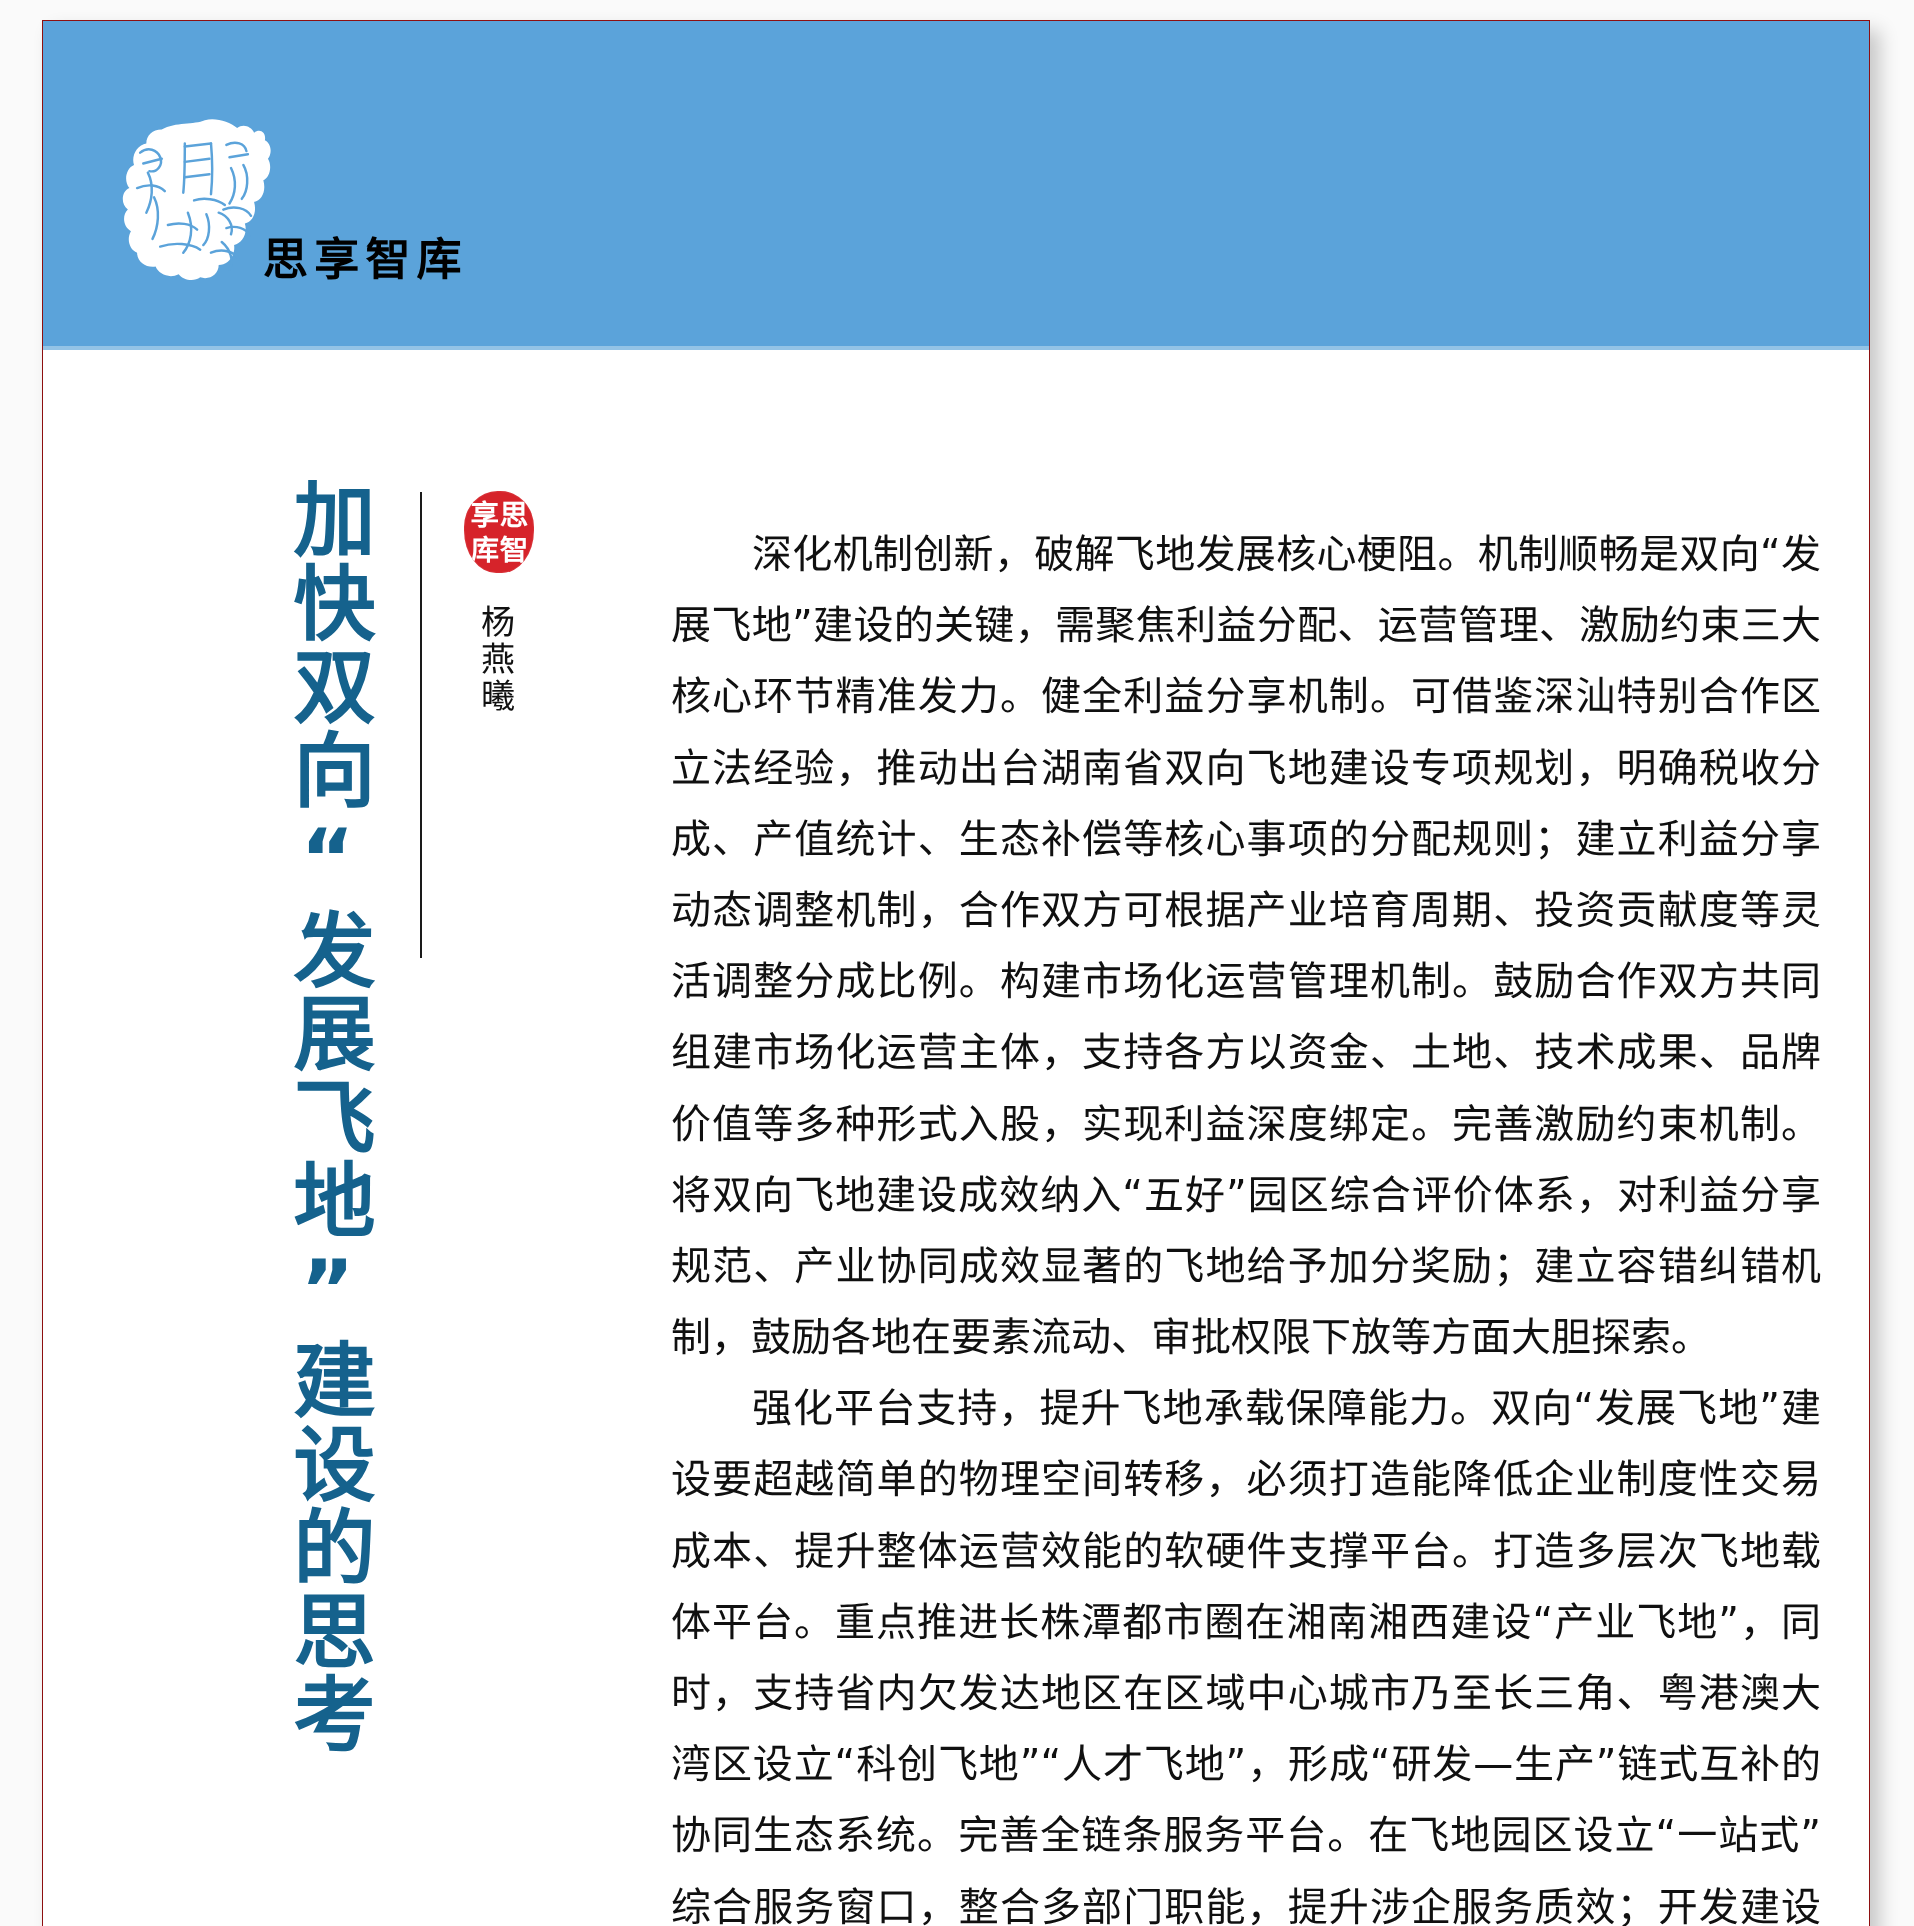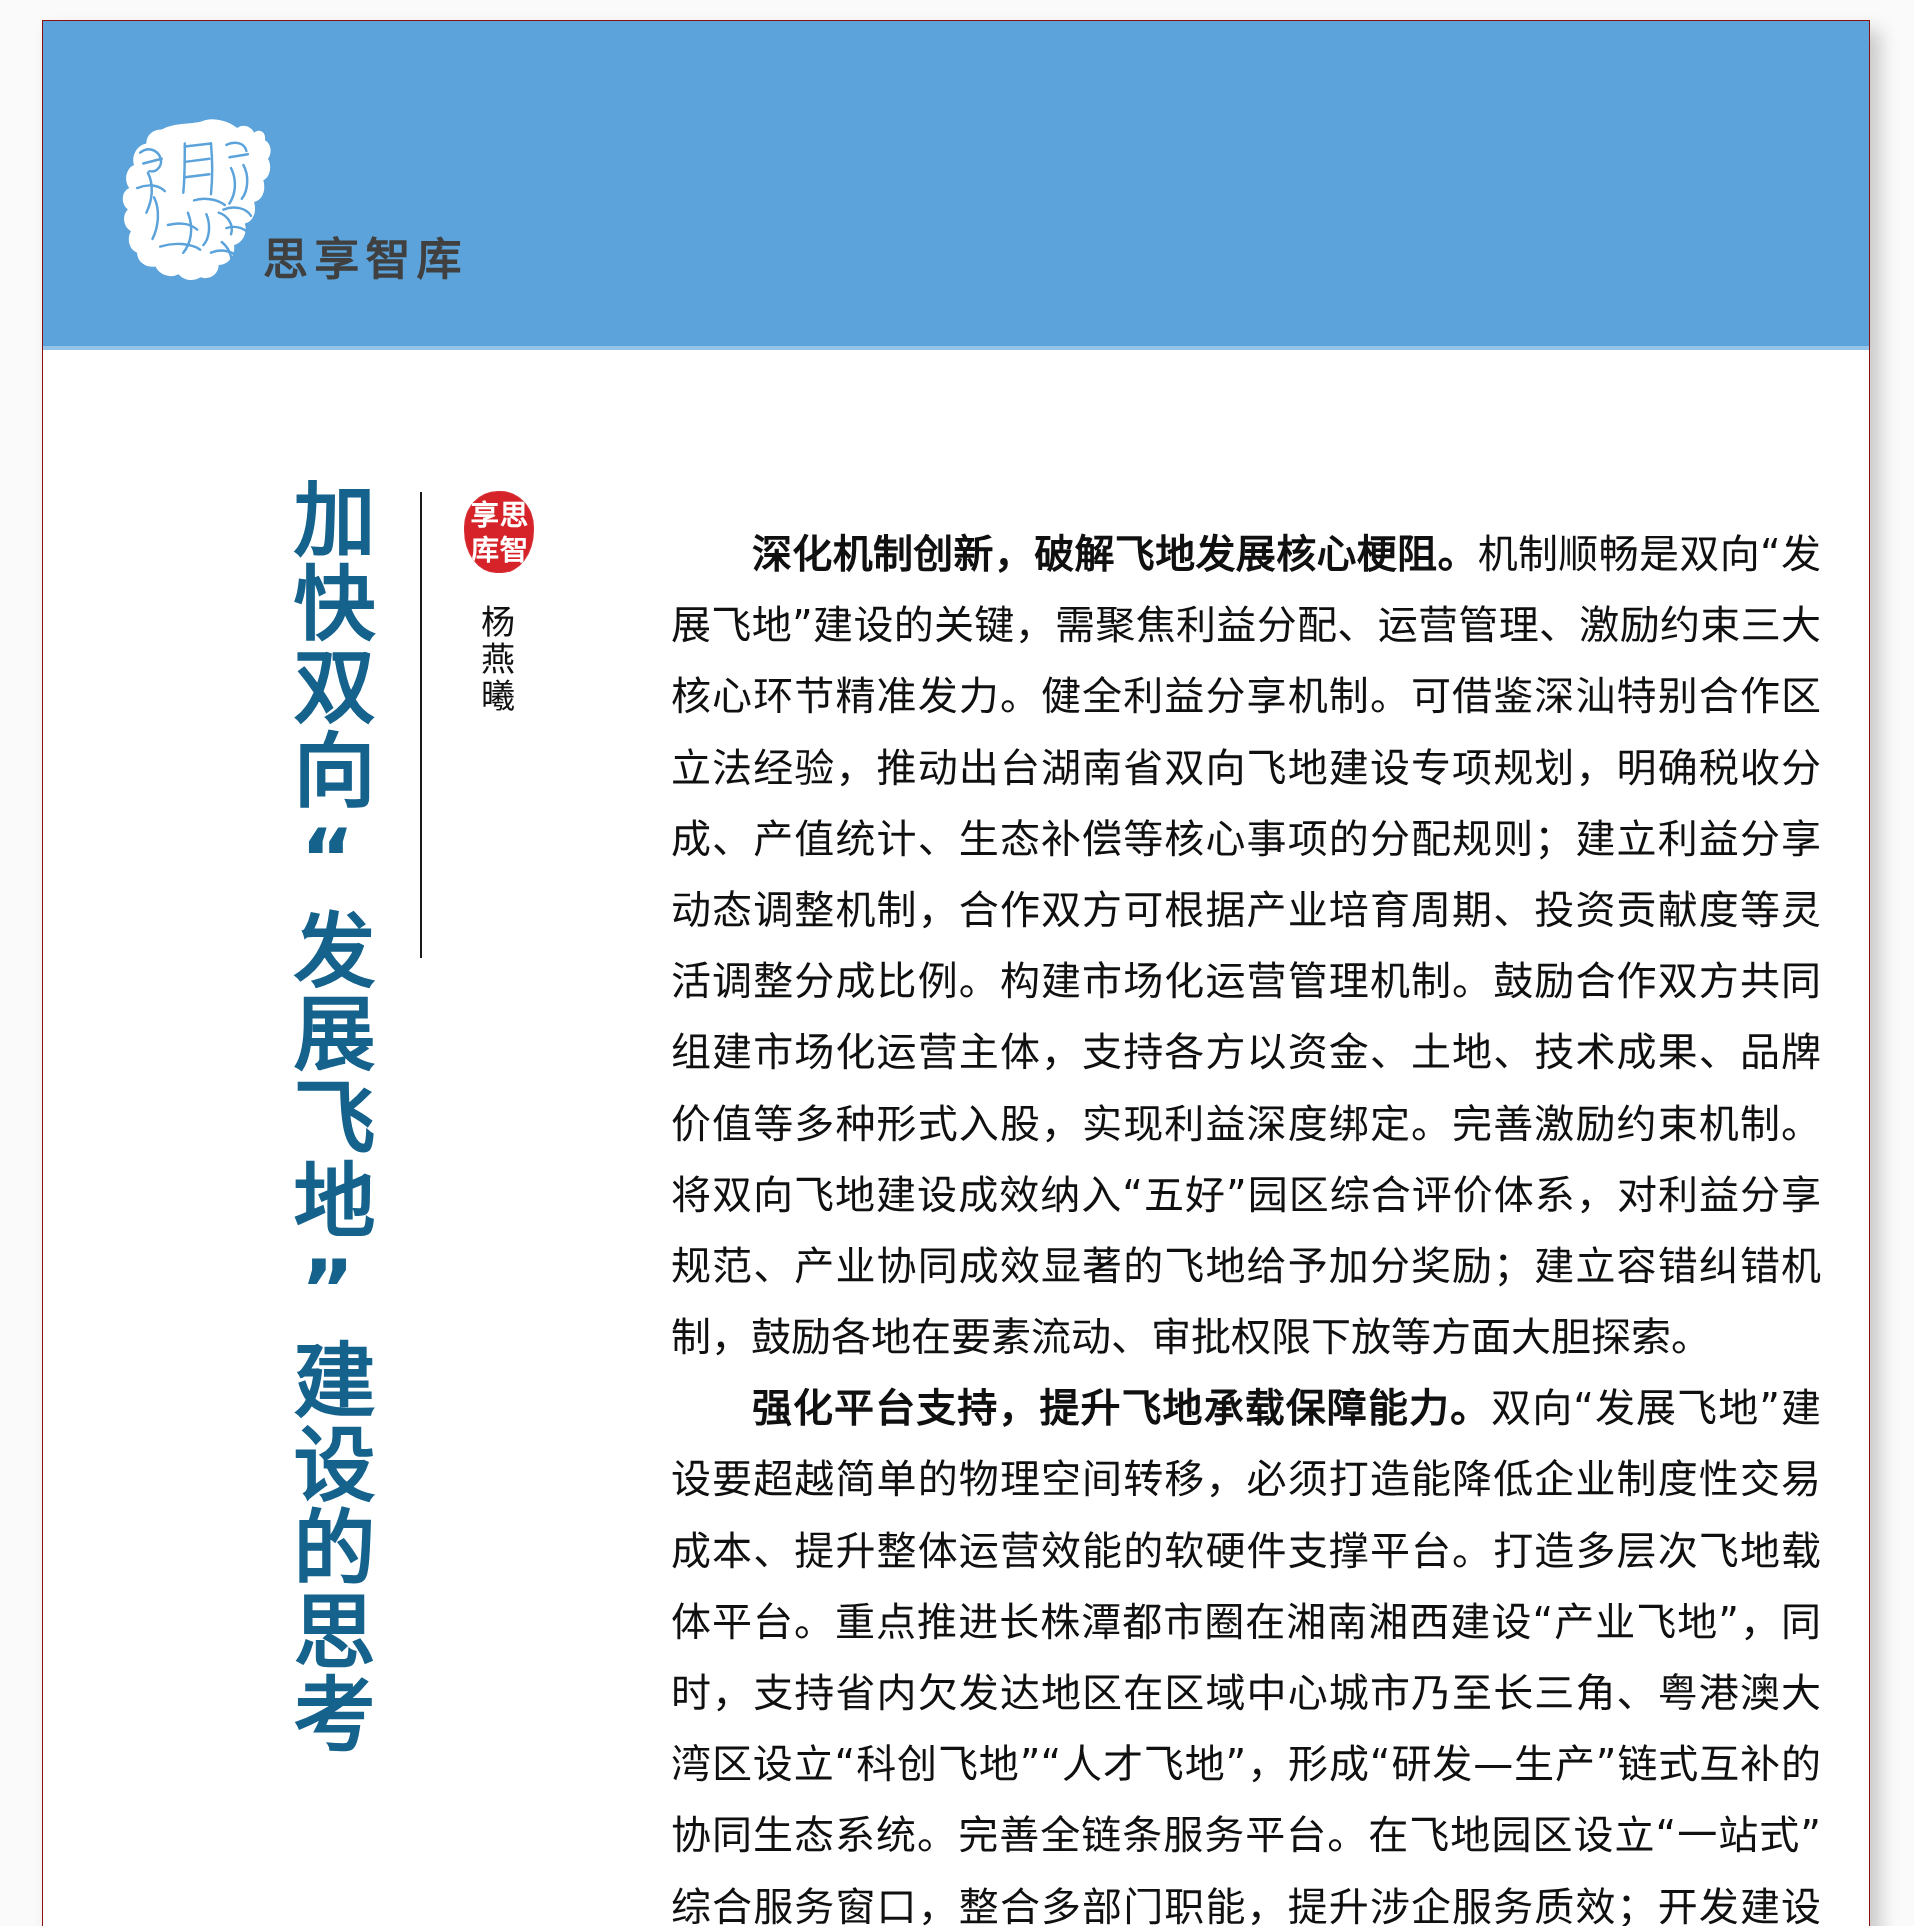--- a/index.html
+++ b/index.html
@@ -56,21 +56,21 @@
     top: 96px;
     width: 331px;
     height: 166px;
   }
   .masthead svg { display: block; width: 100%; height: 100%; }
 
   .section-label {
     position: absolute;
     left: 220px;
     top: 216px;
-    color: #404040;
+    color: #000000;
     font-size: 45px;
     font-weight: 700;
     letter-spacing: 6.2px;
     line-height: 1;
     white-space: nowrap;
     font-family: "DejaVu Sans", "Liberation Sans", sans-serif;
   }
 
   
   .article {
@@ -171,21 +171,21 @@
     color: #101010;
     font-size: 40px;
     line-height: 1.78;
     text-align: justify;
     text-justify: inter-character;
     text-indent: 81px;
     letter-spacing: 0px;
     font-family: "DejaVu Sans", "Liberation Sans", sans-serif;
   }
   .body-col p .lead {
-    font-weight: 700;
+    font-weight: 400;
   }
 </style>
 </head>
 <body>
 
 <div class="page">
   <div class="sheet">
 
     <div class="header-band">
       <div class="band-shade"></div>

